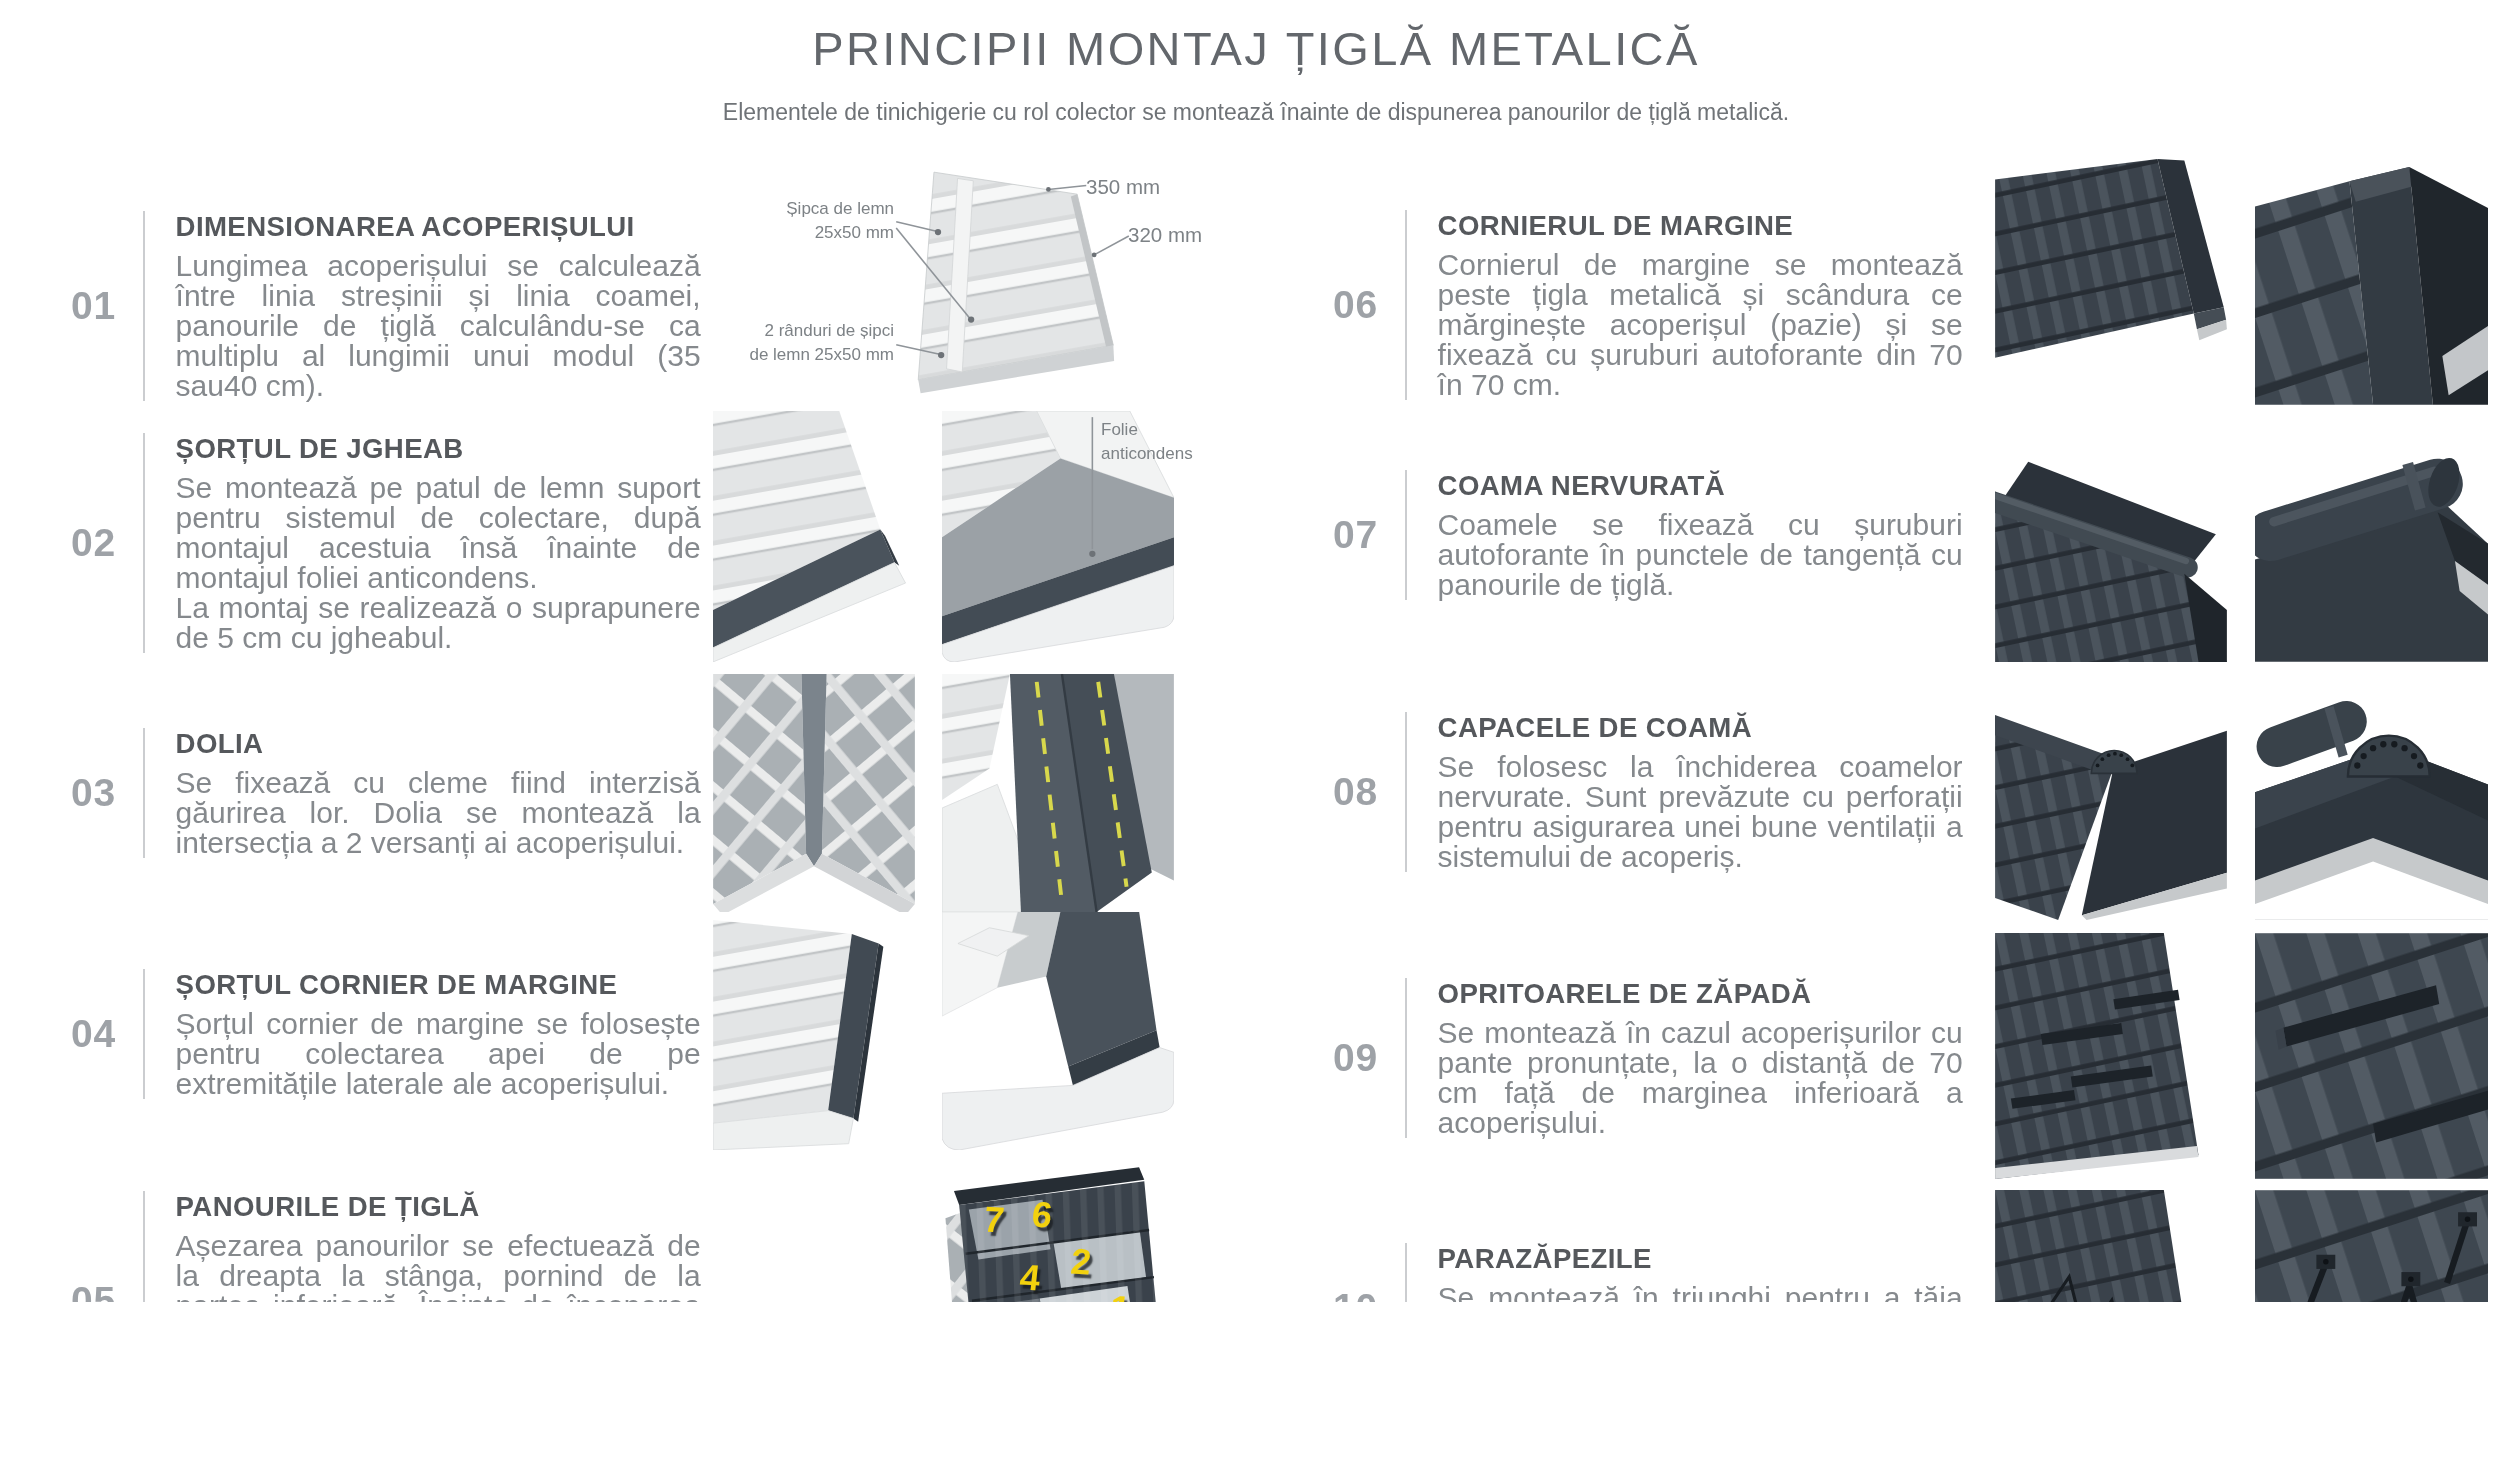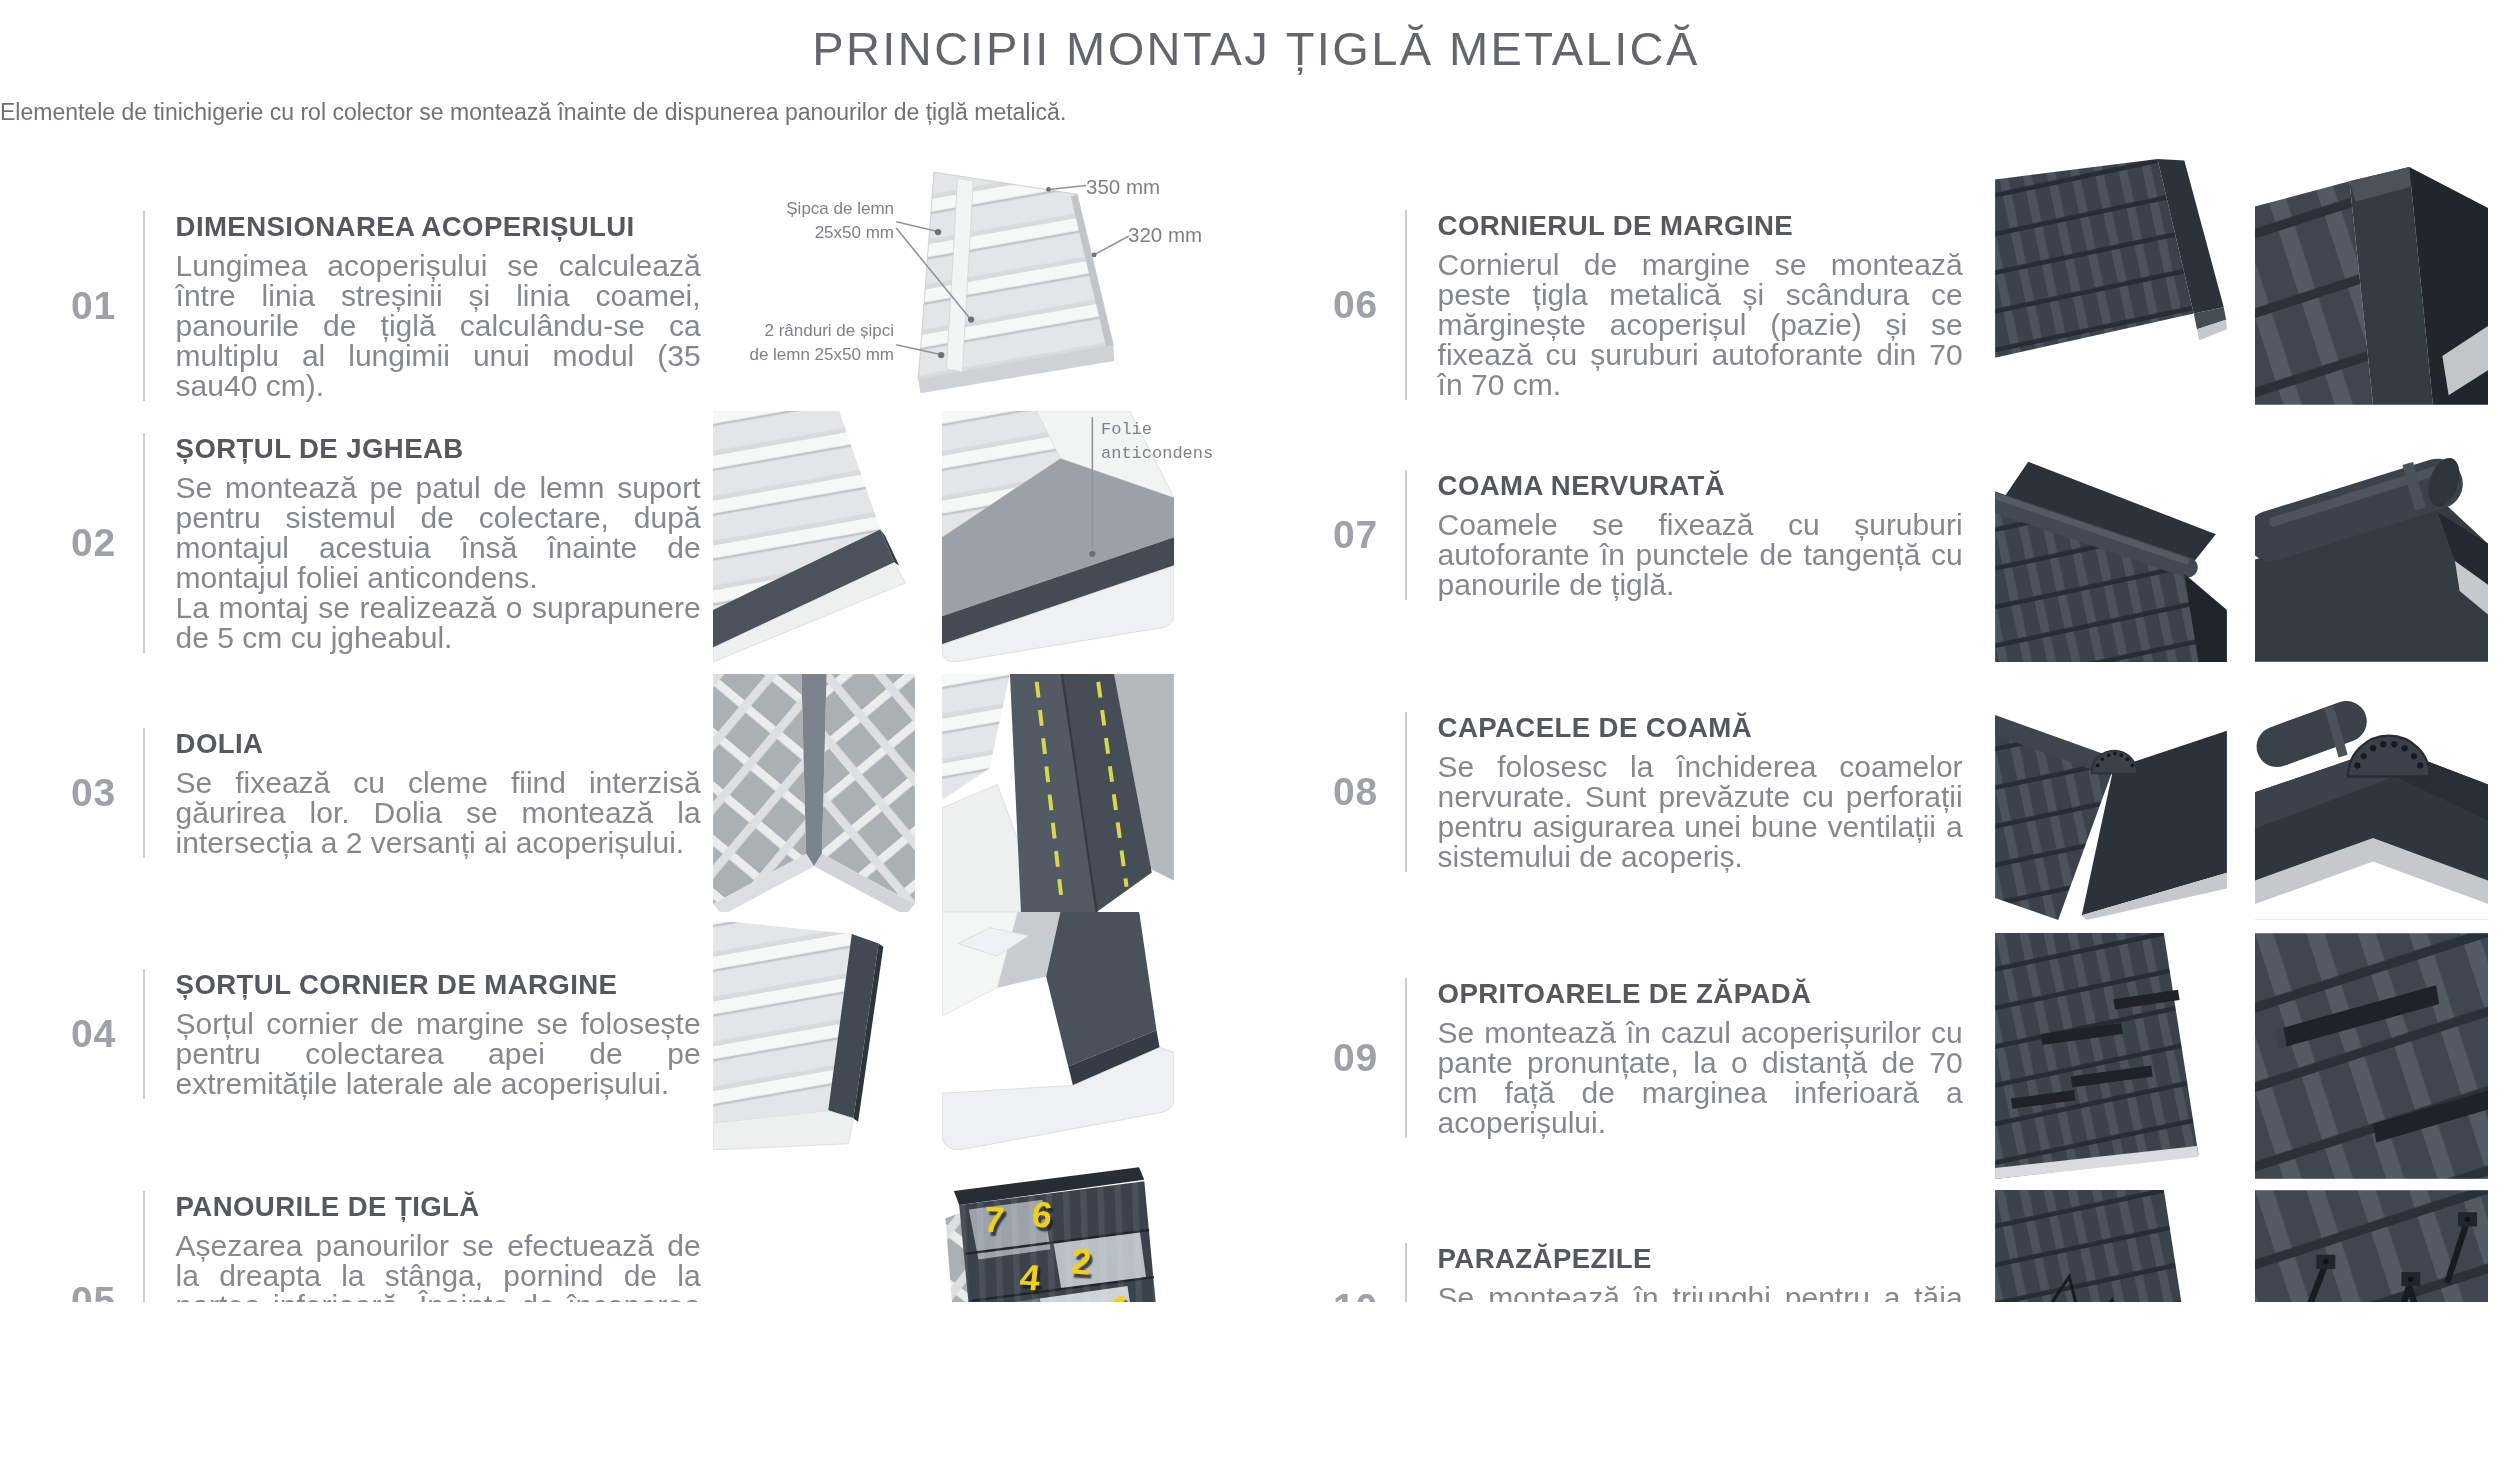--- a/index.html
+++ b/index.html
@@ -2,21 +2,21 @@
 <html style="font-size:12.6px"><head>
 <meta charset="utf-8">
 <style>
   html,body{margin:0;padding:0;background:#ffffff;}
   .page{position:relative;width:2512px;height:1302px;background:#ffffff;overflow:hidden;
         font-family:"Liberation Sans",sans-serif;}
 
   
   .title{position:absolute;top:20.5px;left:0;width:100%;text-align:center;margin:0;
          font-size:47px;font-weight:400;letter-spacing:2.4px;color:#63676c;}
-  .subtitle{position:absolute;top:99px;left:0;width:100%;text-align:left;margin:0;
+  .subtitle{position:absolute;top:99px;left:0;width:100%;text-align:center;margin:0;
             font-size:23px;font-weight:400;color:#6f7377;}
 
   
   .step{position:absolute;display:flex;align-items:stretch;width:630px;}
   .step-num{width:72px;flex:0 0 72px;display:flex;align-items:center;
             font-size:39px;font-weight:700;color:#9ea2a7;letter-spacing:0.8px;}
   .step-rule{width:1.6px;flex:0 0 1.6px;background:#cbcdd0;}
   .step-body{padding-left:31px;width:525px;}
   .step-title{margin:0 0 7.9px 0;font-size:27.6px;font-weight:700;letter-spacing:0.4px;color:#55585c;}
   .step-text{margin:0;font-size:30px;line-height:30px;color:#85898d;text-align:justify;white-space:pre-line;}
@@ -216,21 +216,21 @@
       <polygon points="120,0 238,0 294,110 150,60" fill="#f2f3f3" stroke="#d8dadb" stroke-width="1"></polygon>
       <polygon points="0,160 150,60 294,110 294,160 0,260" fill="#9ba1a6"></polygon>
       <polygon points="0,260 294,160 294,196 0,296" fill="#434c55"></polygon>
       <path d="M0,296 L294,196 L294,258 Q294,270 282,274 L16,318 Q3,318 0,306 Z" fill="#eef0f1" stroke="#d6d8da" stroke-width="1"></path>
     </svg>
   </div>
   <svg class="overlay" style="position:absolute;left:1078px;top:414px;width:35px;height:154px;" viewBox="0 0 44 196">
     <line x1="18" y1="4" x2="18" y2="172" stroke="#8f9499" stroke-width="2"></line>
     <circle cx="18" cy="178" r="4" fill="#6d7277"></circle>
   </svg>
-  <div class="ann" style="left:1101px;top:418px;width:142px;font-family:Liberation Mono, monospace;">Folie
+  <div class="ann" style="left:1101px;top:418px;width:142px;">Folie
 anticondens</div>
 
   <div class="fig" style="left:713px;top:674px;width:202px;height:238px;">
     <svg viewBox="0 0 256 302">
       <polygon points="0,0 112,0 118,228 0,292" fill="url(#lat)"></polygon>
       <polygon points="144,0 256,0 256,292 138,228" fill="url(#latR)"></polygon>
       <polygon points="112,0 144,0 138,228 128,244 118,228" fill="#7b848c"></polygon>
       <polygon points="0,292 118,228 128,244 12,306" fill="#dcdedf"></polygon>
       <polygon points="128,244 138,228 256,292 244,306" fill="#d2d4d6"></polygon>
     </svg>

